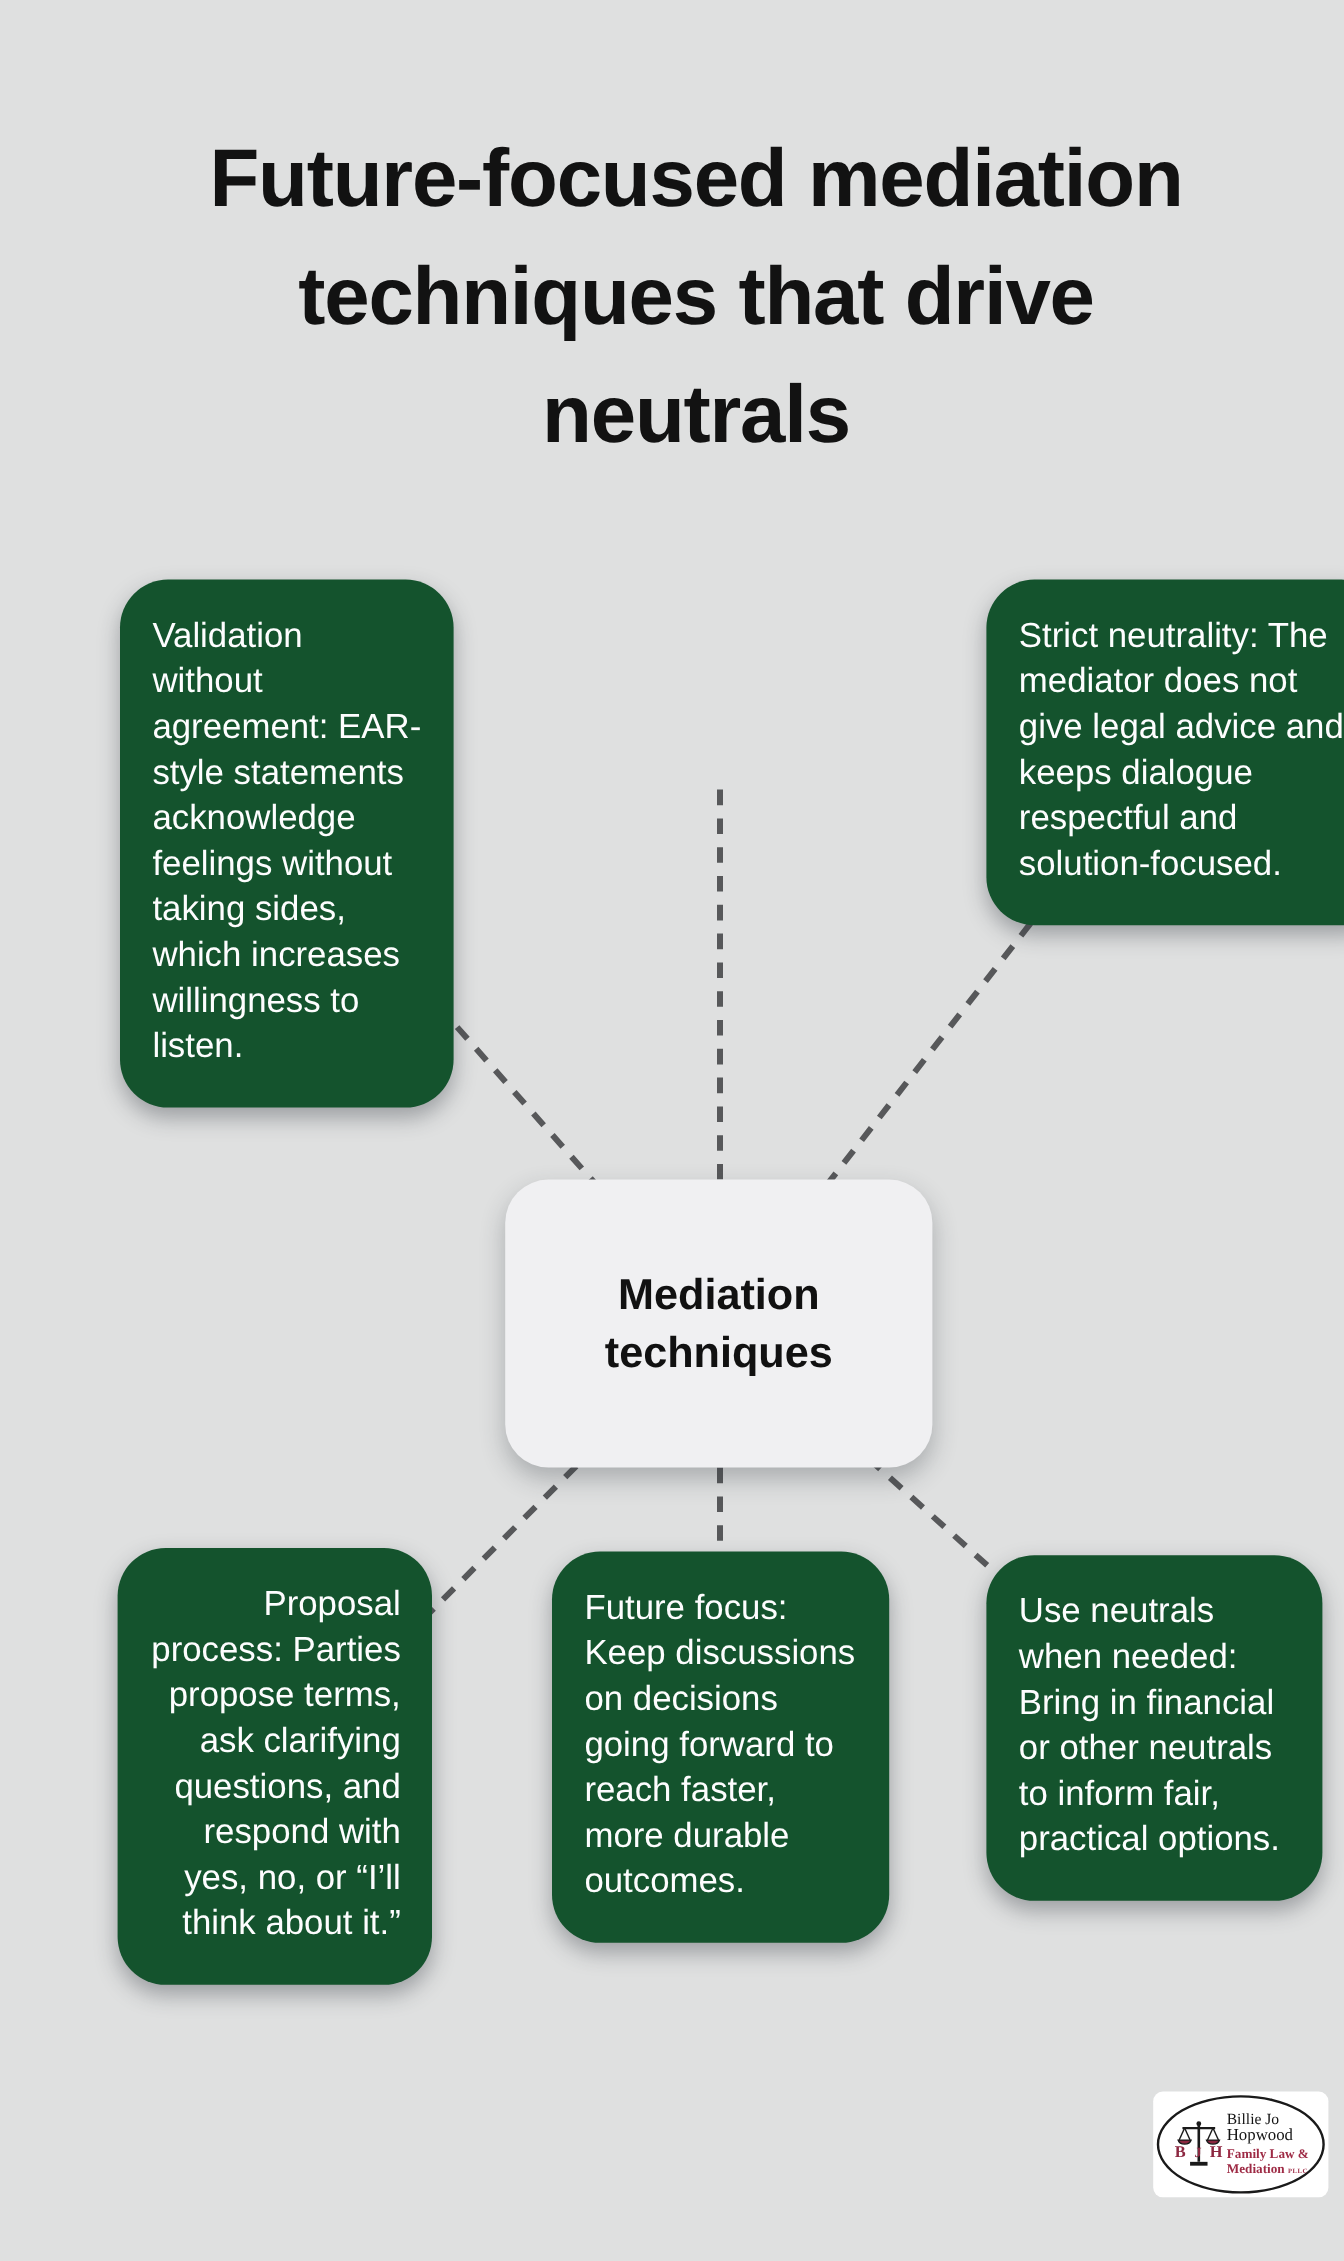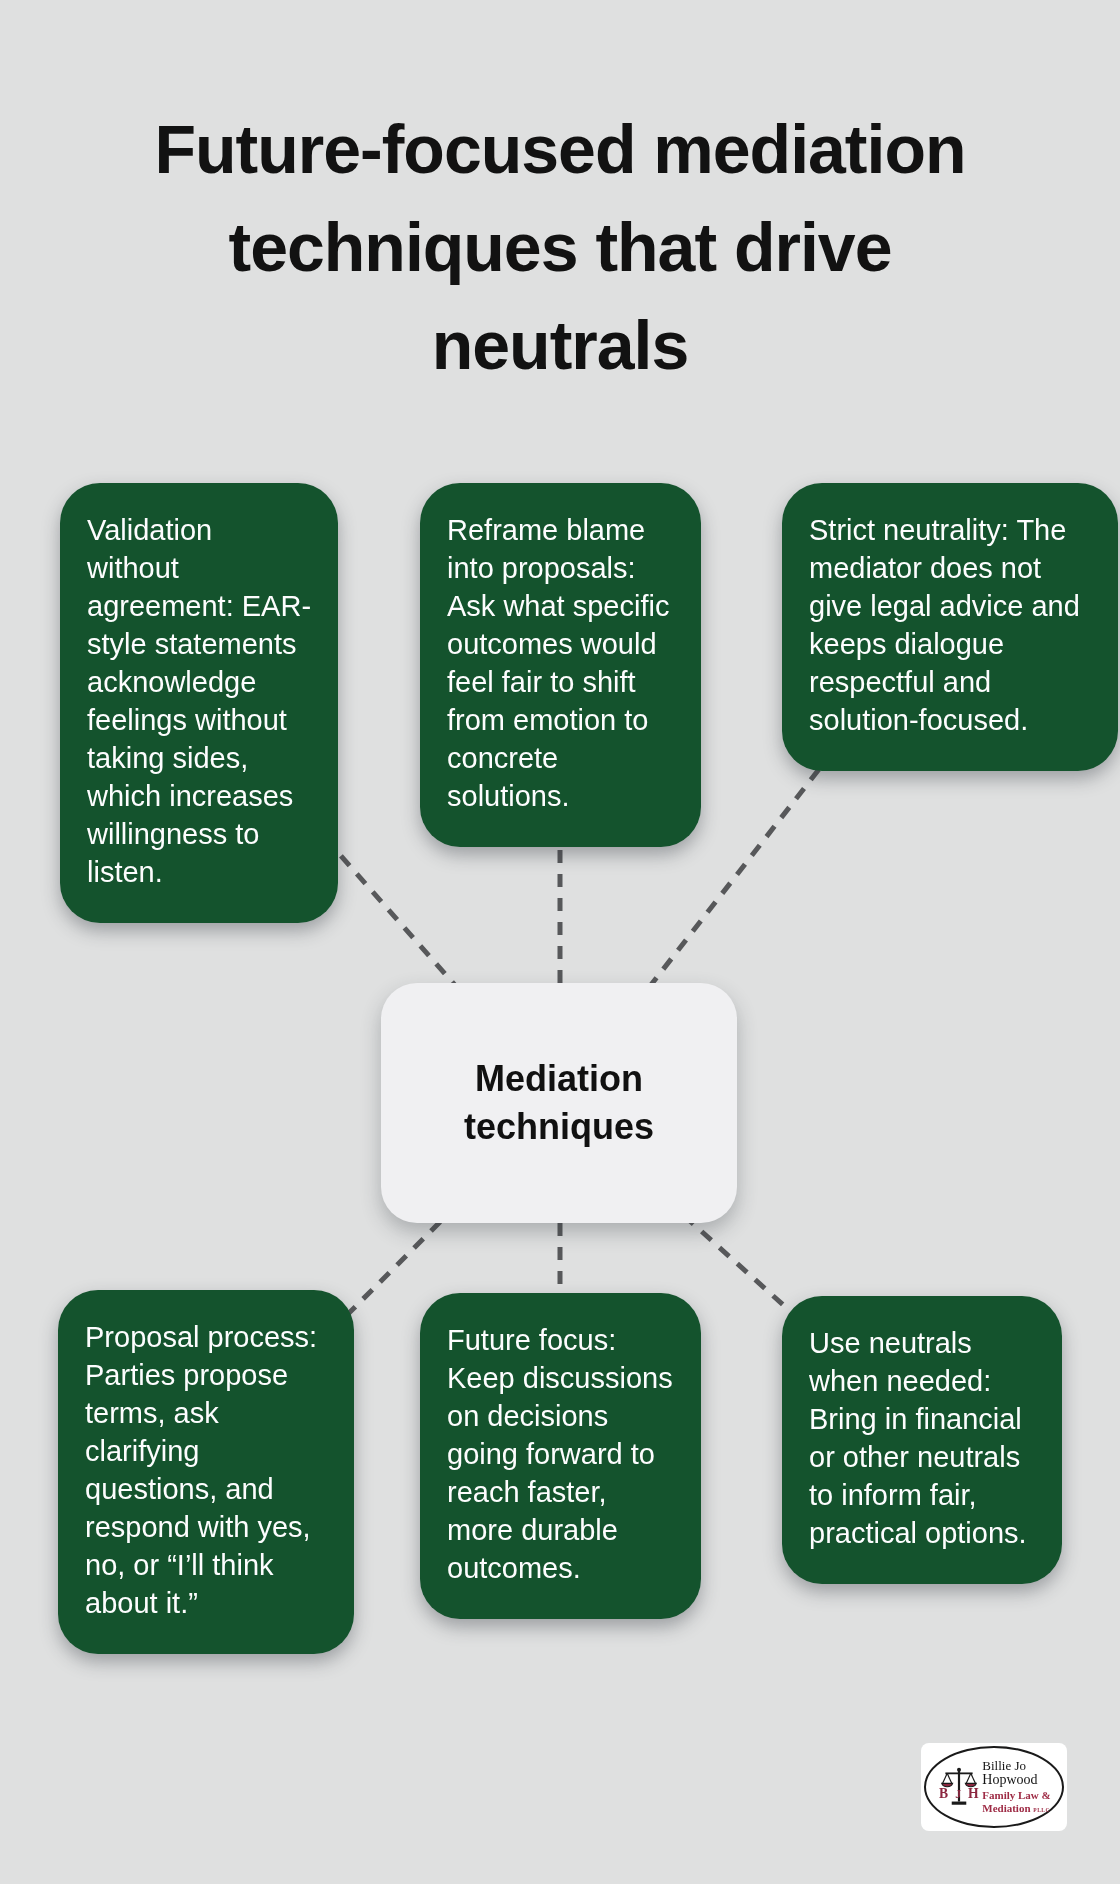--- a/index.html
+++ b/index.html
@@ -3,21 +3,21 @@
 <meta charset="utf-8">
 <style>
   html,body{margin:0;padding:0;}
   body{
     width:1120px;height:1884px;
     background:#dfe0e0;
     font-family:"Liberation Sans", sans-serif;
     position:relative;
     overflow:hidden;
   }
-  .canvas{position:absolute;inset:0;}
+  .canvas{position:absolute;inset:0;margin-left:40px;}
 
   
   .title{
     position:absolute;
     left:0;right:0;top:100px;
     text-align:center;
     color:#121212;
     font-weight:700;
     font-size:68px;
     line-height:98px;
@@ -46,21 +46,21 @@
     border-radius:40px;
     padding:28px 26px 32px 27px;
     font-size:29px;
     line-height:38px;
     box-shadow:0 8px 18px rgba(50,55,62,0.38);
     box-sizing:border-box;
   }
   .n1{left:60px;  top:483px;  width:278px;}
   .n2{left:420px; top:483px;  width:281px;}
   .n3{left:782px; top:483px;  width:336px;}
-  .n4{left:58px;  top:1290px; width:296px;}
+  .n4{left:58px;  top:1290px; width:262px;text-align:right;}
   .n5{left:420px; top:1293px; width:281px;}
   .n6{left:782px; top:1296px; width:280px;}
 
   
   .center-node{
     position:absolute;
     z-index:2;
     left:381px;top:983px;
     width:356px;height:240px;
     background:#f0f0f2;
@@ -122,23 +122,20 @@
     <line x1="560" y1="658" x2="560" y2="1103"></line>
     <line x1="922" y1="637" x2="559" y2="1103"></line>
     <line x1="559" y1="1103" x2="197" y2="1465"></line>
     <line x1="560" y1="1103" x2="560" y2="1444"></line>
     <line x1="559" y1="1103" x2="922" y2="1430"></line>
   </svg>
 
   <div class="node n1">
     <span>Validation without agreement: EAR-style statements acknowledge feelings without taking sides, which increases willingness to listen.</span>
   </div>
-  <div class="node n2">
-    <span>Reframe blame into proposals: Ask what specific outcomes would feel fair to shift from emotion to concrete solutions.</span>
-  </div>
   <div class="node n3">
     <span>Strict neutrality: The mediator does not give legal advice and keeps dialogue respectful and solution-focused.</span>
   </div>
   <div class="node n4">
     <span>Proposal process: Parties propose terms, ask clarifying questions, and respond with yes, no, or “I’ll think about it.”</span>
   </div>
   <div class="node n5">
     <span>Future focus: Keep discussions on decisions going forward to reach faster, more durable outcomes.</span>
   </div>
   <div class="node n6">

